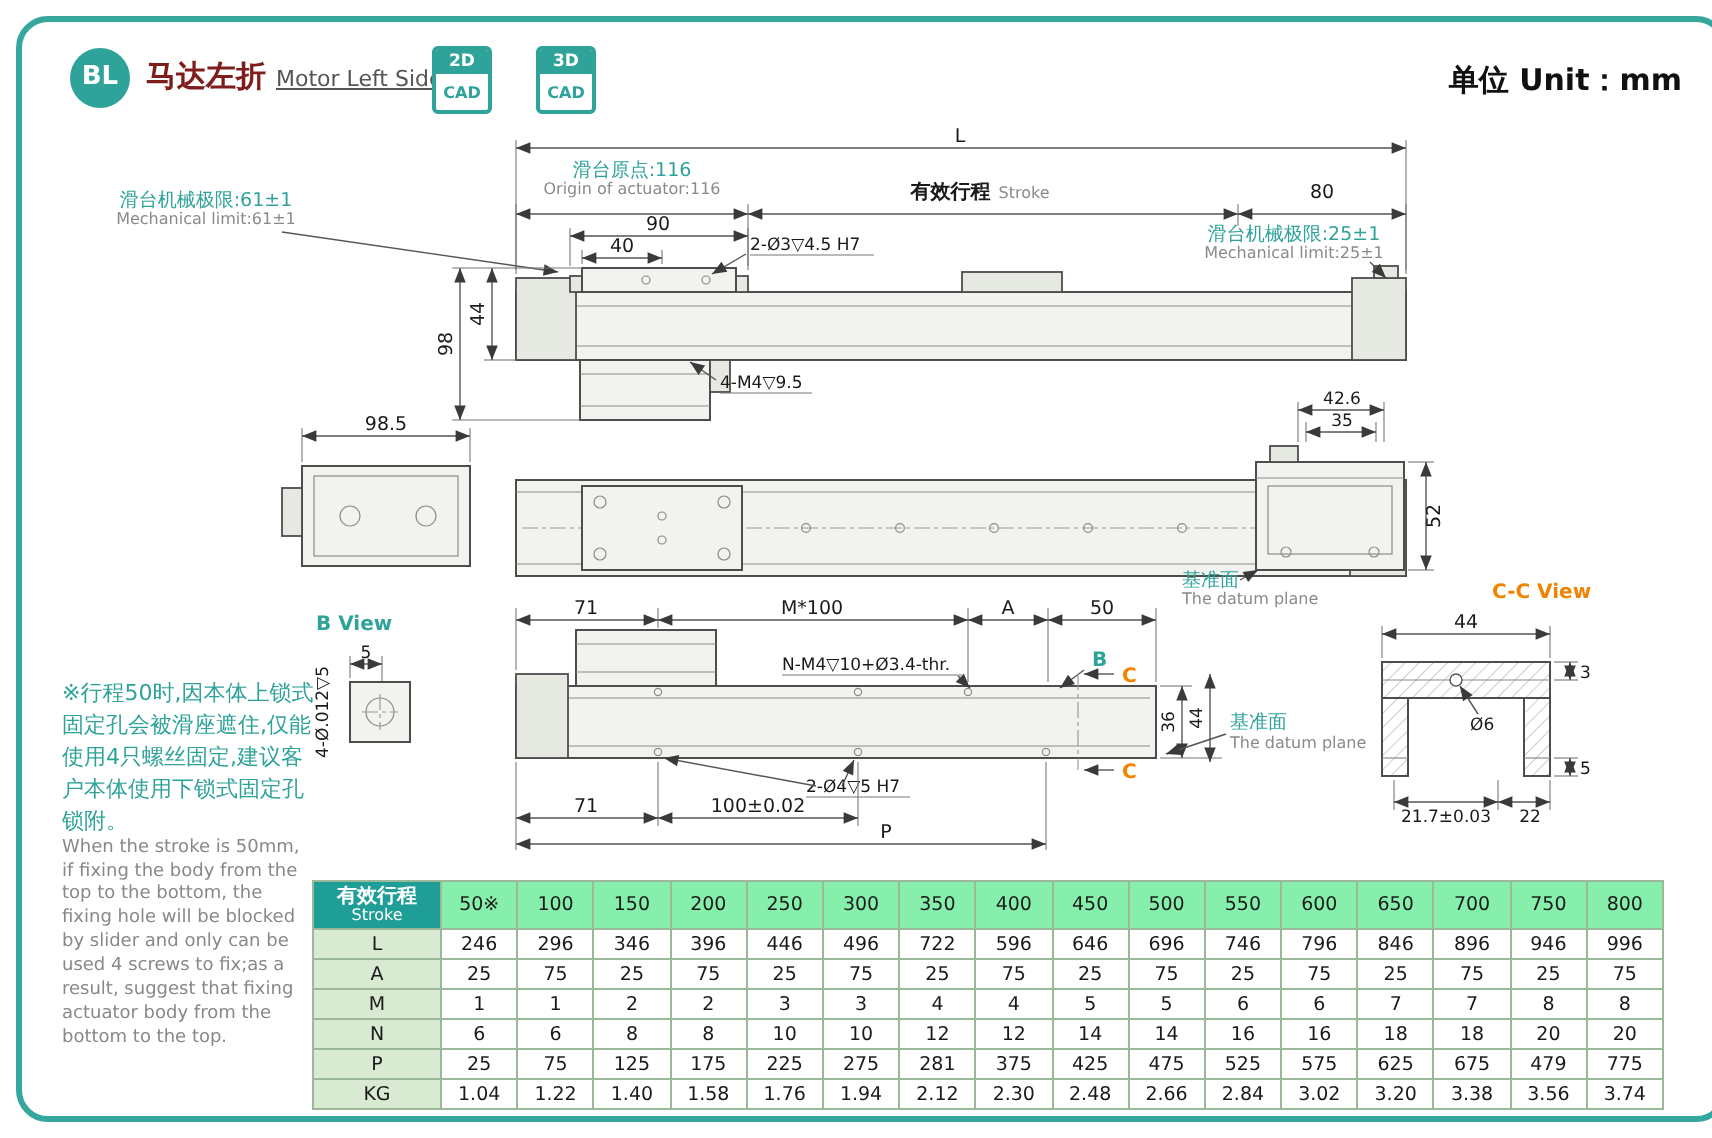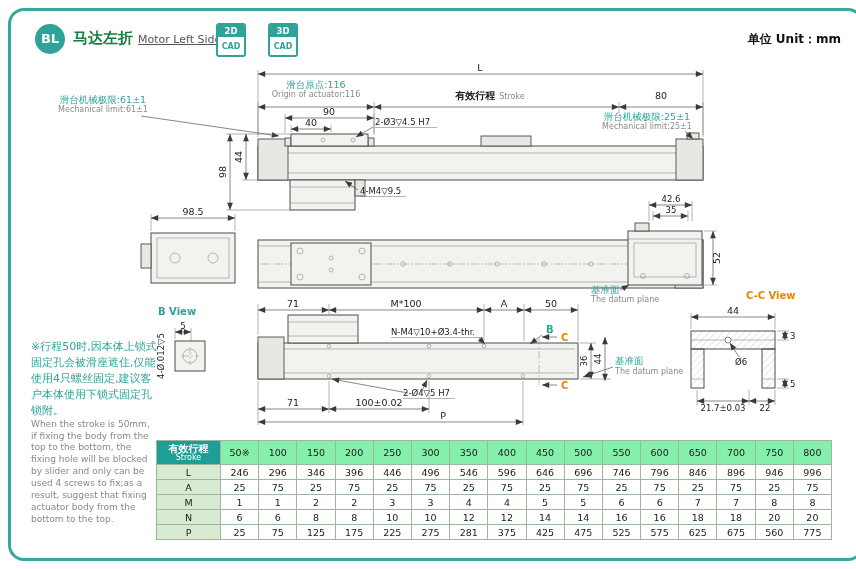--- a/index.html
+++ b/index.html
@@ -5,29 +5,29 @@
   * { margin:0; padding:0; box-sizing:border-box; }
   html,body { width:856px; height:569px; background:#fff; overflow:hidden;
               font-family:"DejaVu Sans","Liberation Sans",sans-serif; }
   .frame { position:absolute; left:8px; top:8px; width:856px; height:553px;
            border:3px solid #35a79c; border-radius:16px; background:#fff;padding-left:16px; }
   
   .badge { position:absolute; left:24px; top:13px; width:30px; height:30px; border-radius:50%;
            background:#2fa39a; color:#fff; font-weight:bold; font-size:13px;
            text-align:center; line-height:30px; }
   .title { position:absolute; left:62px; top:18px; display:flex; align-items:baseline; white-space:nowrap; }
-  .t-cn { font-size:15px; font-weight:bold; color:#15803d; }
+  .t-cn { font-size:15px; font-weight:bold; color:#7f1d1d; }
   .t-en { font-size:11px; color:#555; margin-left:5px;text-decoration:underline; }
   .cads { position:absolute; left:205px; top:12px; display:flex; gap:22px; }
   .cad  { width:30px; height:34px; border:2px solid #2fa39a; border-radius:3px; overflow:hidden;
           display:flex; flex-direction:column; cursor:pointer; background:#fff; }
   .cad-top { background:#2fa39a; color:#fff; font-size:8.5px; font-weight:bold; text-align:center; padding:1px 0; }
   .cad-bot { color:#2fa39a; font-size:8px; font-weight:bold; text-align:right; flex:1;
              display:flex; align-items:center; justify-content:center; }
-  .unit { position:absolute; right:20px; top:20px; font-size:12px; font-weight:bold; color:#111; }
+  .unit { position:absolute; right:20px; top:20px; font-size:15px; font-weight:bold; color:#111; }
   
   .drawing { position:absolute; left:12px; top:52px; }
   .drawing text { font-family:"DejaVu Sans","Liberation Sans",sans-serif; }
   .pa { fill:#f2f3ef; stroke:#4d4d4d; stroke-width:1; }
   .pb { fill:#e6e8e2; stroke:#4d4d4d; stroke-width:.9; }
   .tn { fill:none; stroke:#8a8a8a; stroke-width:.6; }
   .cl { fill:none; stroke:#9a9a9a; stroke-width:.6; stroke-dasharray:8 2 2 2; }
   .dl { fill:none; stroke:#555; stroke-width:.7; }
   .xl { fill:none; stroke:#777; stroke-width:.55; }
   .dt { font-size:8.5px; fill:#1a1a1a; }
@@ -366,21 +366,21 @@
     </thead>
     <tbody id="spec-body">
         <tr>
           <th>L</th>
           <td>246</td>
           <td>296</td>
           <td>346</td>
           <td>396</td>
           <td>446</td>
           <td>496</td>
-          <td>546</td>
+          <td>722</td>
           <td>596</td>
           <td>646</td>
           <td>696</td>
           <td>746</td>
           <td>796</td>
           <td>846</td>
           <td>896</td>
           <td>946</td>
           <td>996</td>
         </tr>
@@ -450,19 +450,38 @@
           <td>225</td>
           <td>275</td>
           <td>281</td>
           <td>375</td>
           <td>425</td>
           <td>475</td>
           <td>525</td>
           <td>575</td>
           <td>625</td>
           <td>675</td>
-          <td>560</td>
+          <td>479</td>
           <td>775</td>
+        </tr>
+        <tr>
+          <th>KG</th>
+          <td>1.04</td>
+          <td>1.22</td>
+          <td>1.40</td>
+          <td>1.58</td>
+          <td>1.76</td>
+          <td>1.94</td>
+          <td>2.12</td>
+          <td>2.30</td>
+          <td>2.48</td>
+          <td>2.66</td>
+          <td>2.84</td>
+          <td>3.02</td>
+          <td>3.20</td>
+          <td>3.38</td>
+          <td>3.56</td>
+          <td>3.74</td>
         </tr>
       </tbody>
   </table>
 
 </div>
 
 </body></html>

